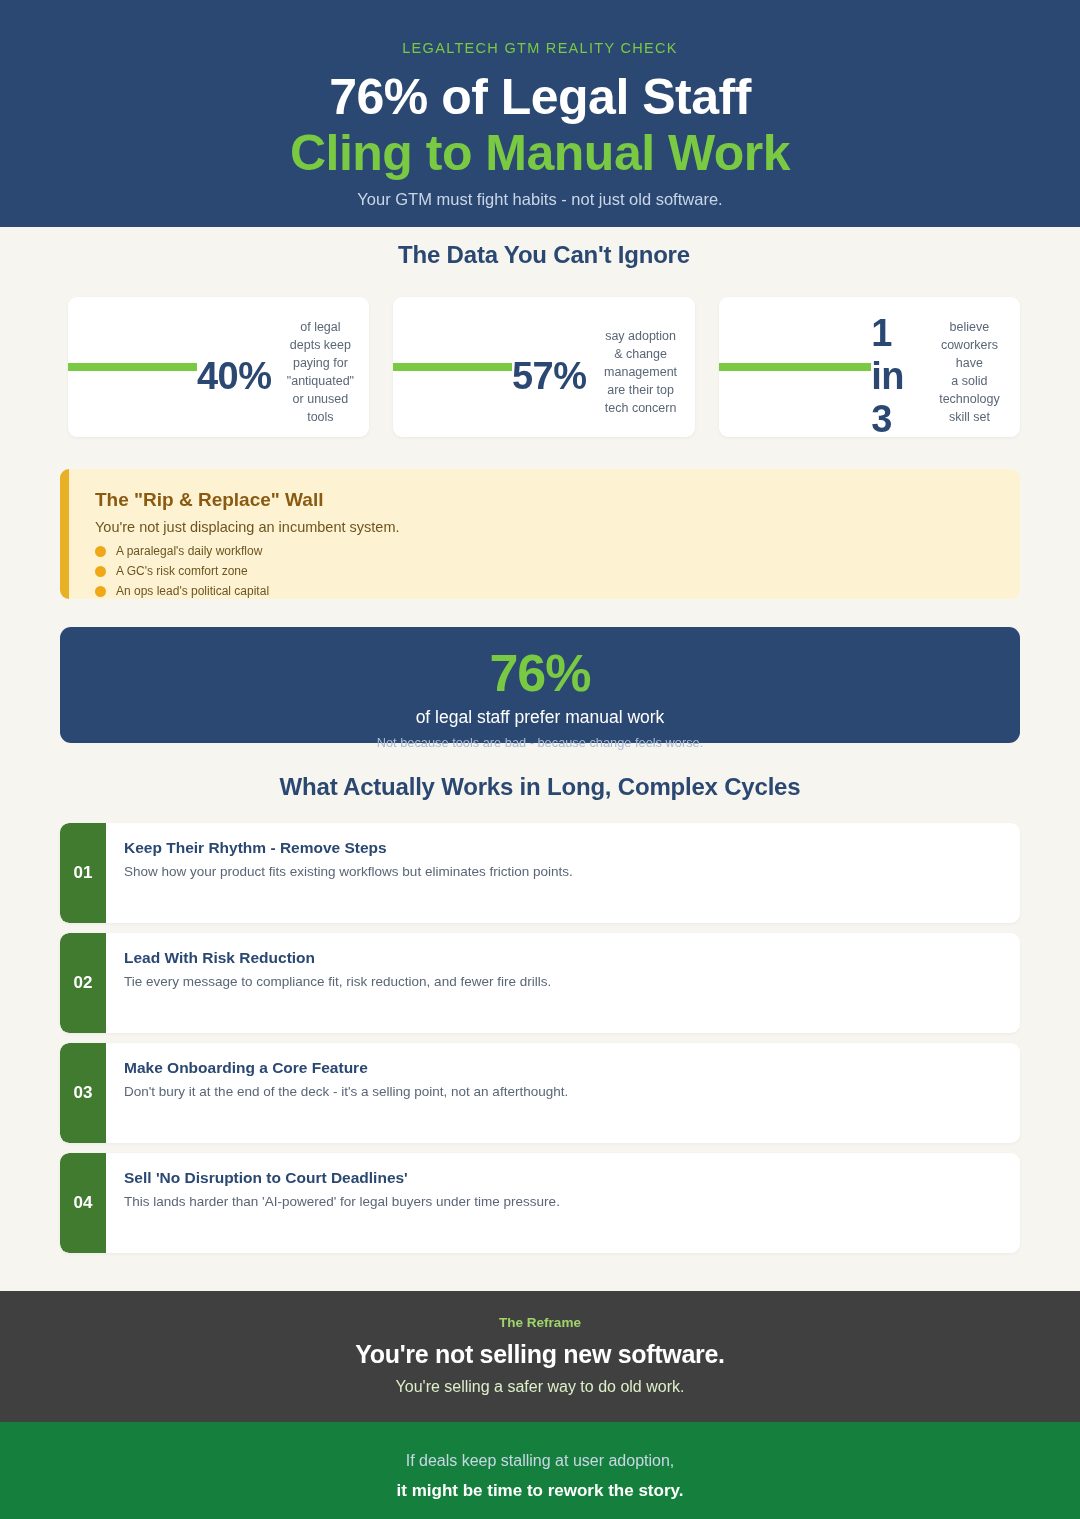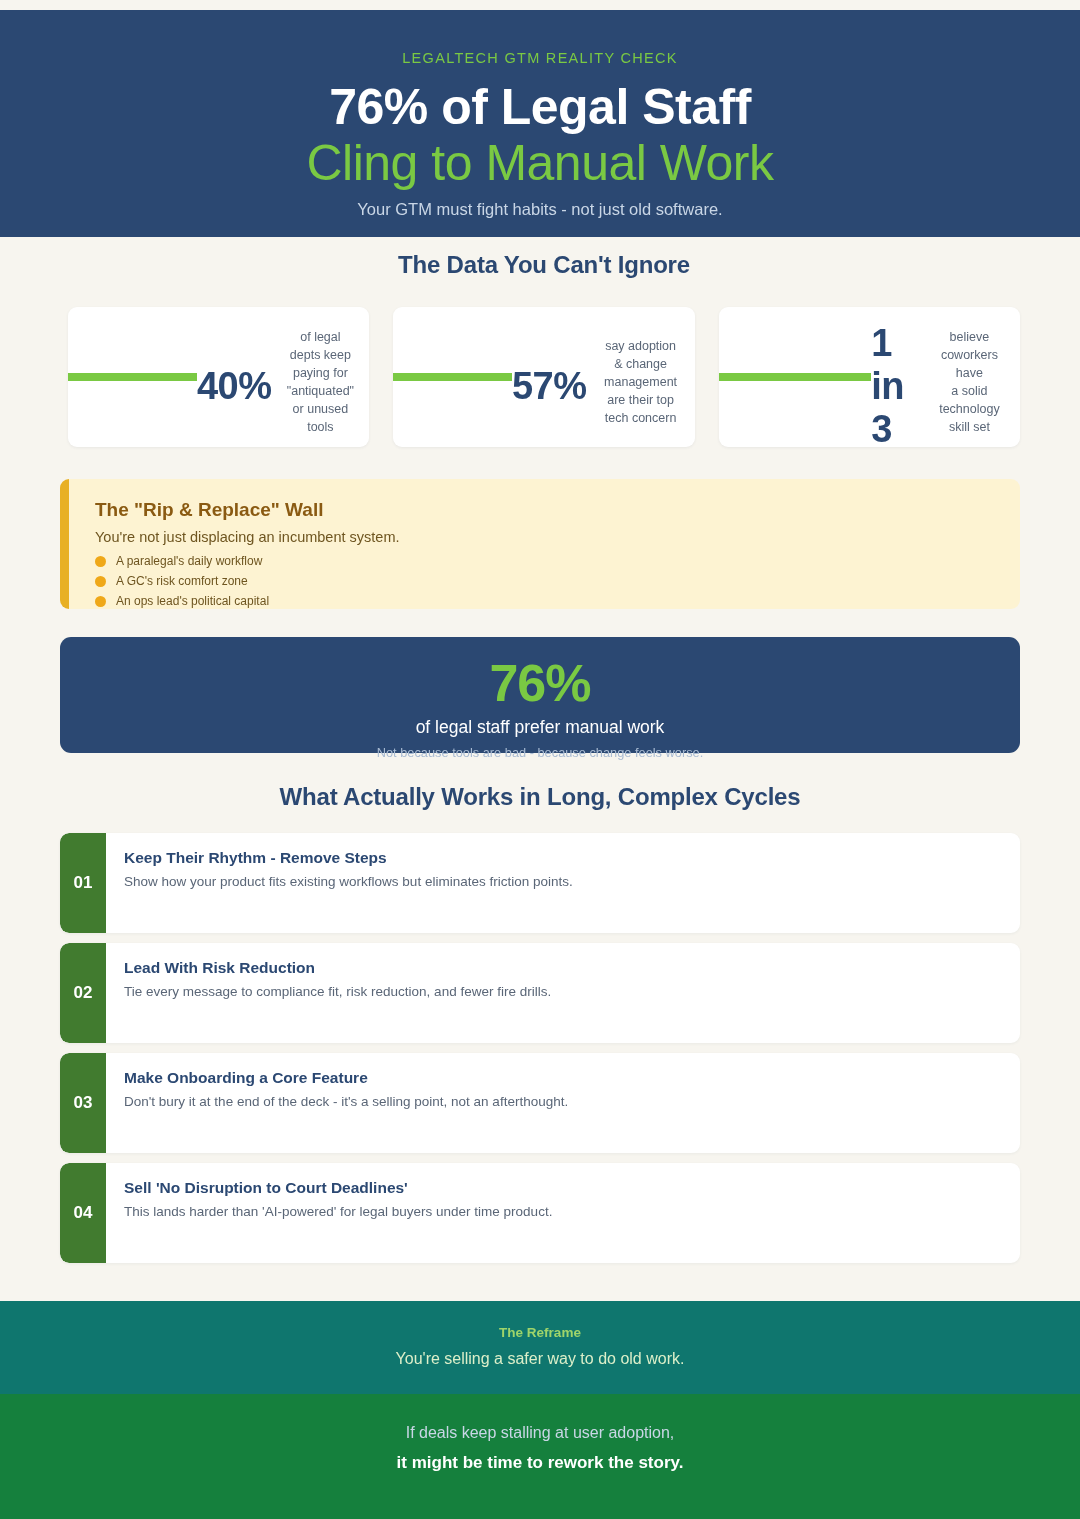--- a/index.html
+++ b/index.html
@@ -23,40 +23,39 @@
     background: #F7F5EF;
     display: flex;
     flex-direction: column;
   }
 
   
   .header {
     background: #2B4872;
     padding: 40px 60px 18px 60px;
     text-align: center;
-    margin-top: 10px;
   }
   .eyebrow {
     color: #7AC943;
     font-size: 14.5px;
     letter-spacing: 1.3px;
     font-weight: 400;
     margin-bottom: 14px;
   }
   .h-title-1 {
     color: #FFFFFF;
     font-size: 50px;
     font-weight: 700;
     line-height: 1.08;
     letter-spacing: -0.5px;
   }
   .h-title-2 {
     color: #7AC943;
     font-size: 50px;
-    font-weight: 400;
+    font-weight: 700;
     line-height: 1.08;
     letter-spacing: -0.5px;
     margin-top: 2px;
   }
   .h-sub {
     color: #C9D6E6;
     font-size: 16.5px;
     font-weight: 400;
     margin-top: 10px;
   }
@@ -209,21 +208,21 @@
   }
   .step-desc {
     color: #5A6677;
     font-size: 13.5px;
     line-height: 1.4;
   }
 
   
   .reframe {
     margin-top: 28px;
-    background: #0f766e;
+    background: #404040;
     text-align: center;
     padding: 24px 20px 26px 20px;
   }
   .reframe-label {
     color: #9FD46A;
     font-size: 13.5px;
     font-weight: 700;
     margin-bottom: 10px;
   }
   .reframe-title {
@@ -351,28 +350,29 @@
       <div class="step-body">
         <div class="step-title">Make Onboarding a Core Feature</div>
         <div class="step-desc">Don't bury it at the end of the deck - it's a selling point, not an afterthought.</div>
       </div>
     </div>
 
     <div class="step">
       <div class="step-num">04</div>
       <div class="step-body">
         <div class="step-title">Sell 'No Disruption to Court Deadlines'</div>
-        <div class="step-desc">This lands harder than 'AI-powered' for legal buyers under time product.</div>
+        <div class="step-desc">This lands harder than 'AI-powered' for legal buyers under time pressure.</div>
       </div>
     </div>
 
   </div>
 
   <div class="reframe">
     <div class="reframe-label">The Reframe</div>
+    <div class="reframe-title">You're not selling new software.</div>
     <div class="reframe-sub">You're selling a safer way to do old work.</div>
   </div>
 
   <div class="footer">
     <div class="foot-line-1">If deals keep stalling at user adoption,</div>
     <div class="foot-line-2">it might be time to rework the story.</div>
 
   </div>
 
 </div>

